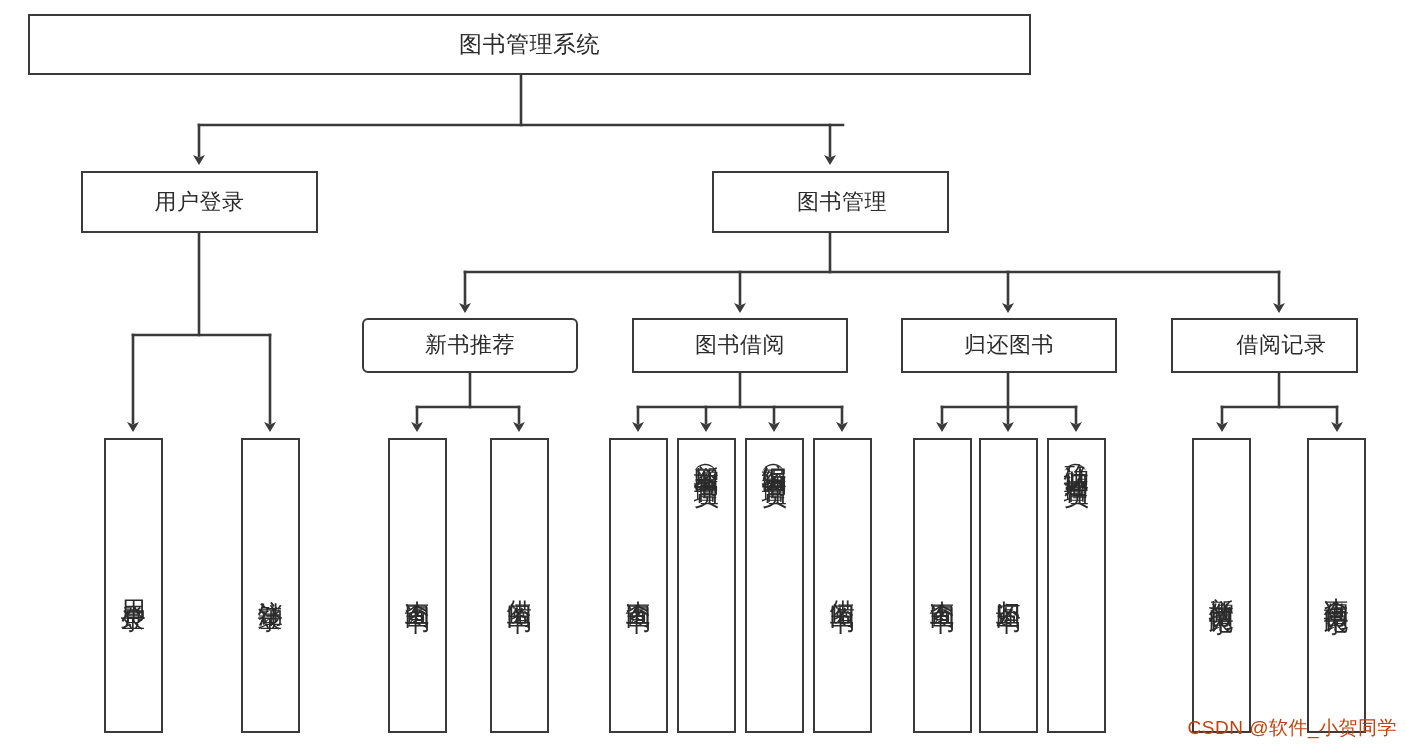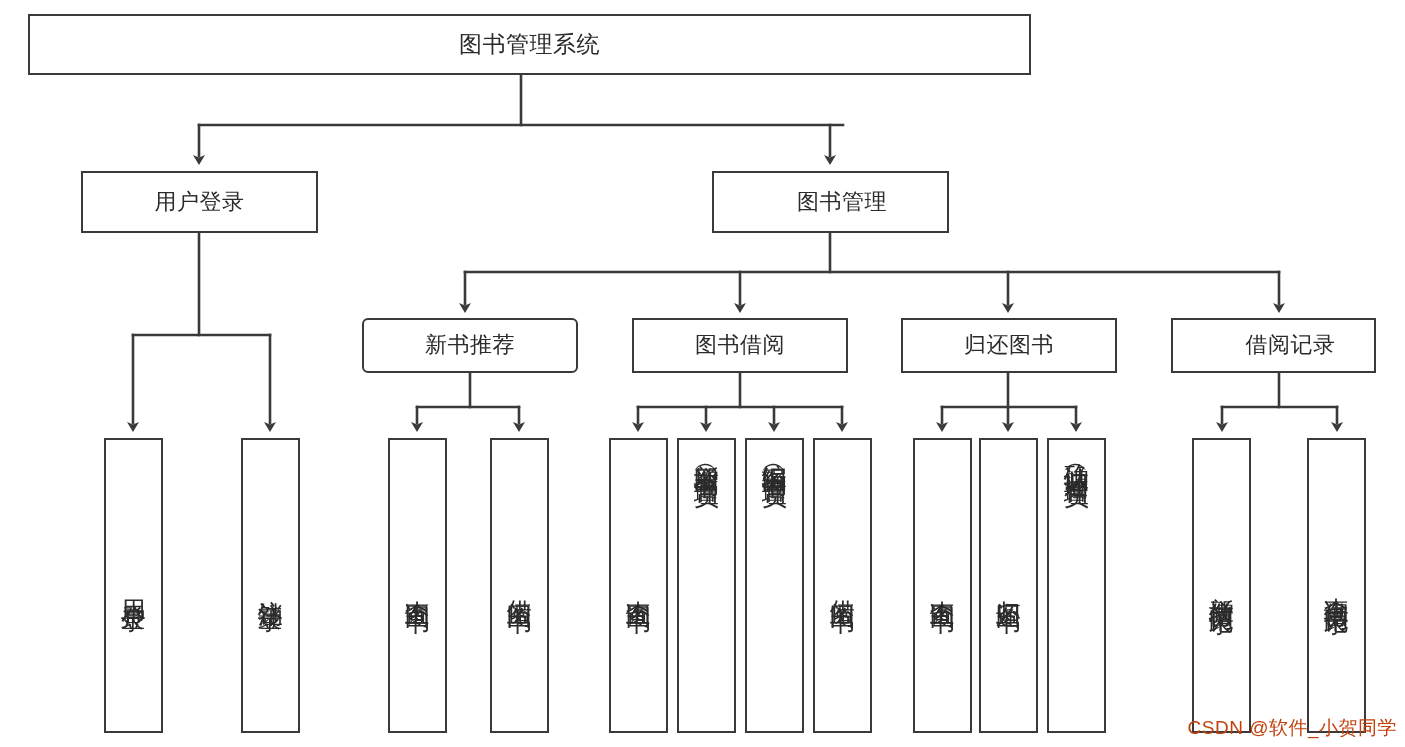--- a/index.html
+++ b/index.html
@@ -149,21 +149,21 @@
   </div>
 
   <div class="node horiz" style="left:632px; top:318px; width:216px; height:55px;">
     <span class="label">图书借阅</span>
   </div>
 
   <div class="node horiz" style="left:901px; top:318px; width:216px; height:55px;">
     <span class="label">归还图书</span>
   </div>
 
-  <div class="node horiz" style="left:1171px; top:318px; width:205px; height:55px;padding-left:34px;">
+  <div class="node horiz" style="left:1171px; top:318px; width:187px; height:55px;padding-left:34px;">
     <span class="label">借阅记录</span>
   </div>
 
   <div class="node vert centered" style="left:104px; top:438px; width:59px; height:295px;">
     <span class="label">用户登录</span>
   </div>
 
   <div class="node vert centered" style="left:241px; top:438px; width:59px; height:295px;">
     <span class="label">注销登录</span>
   </div>

